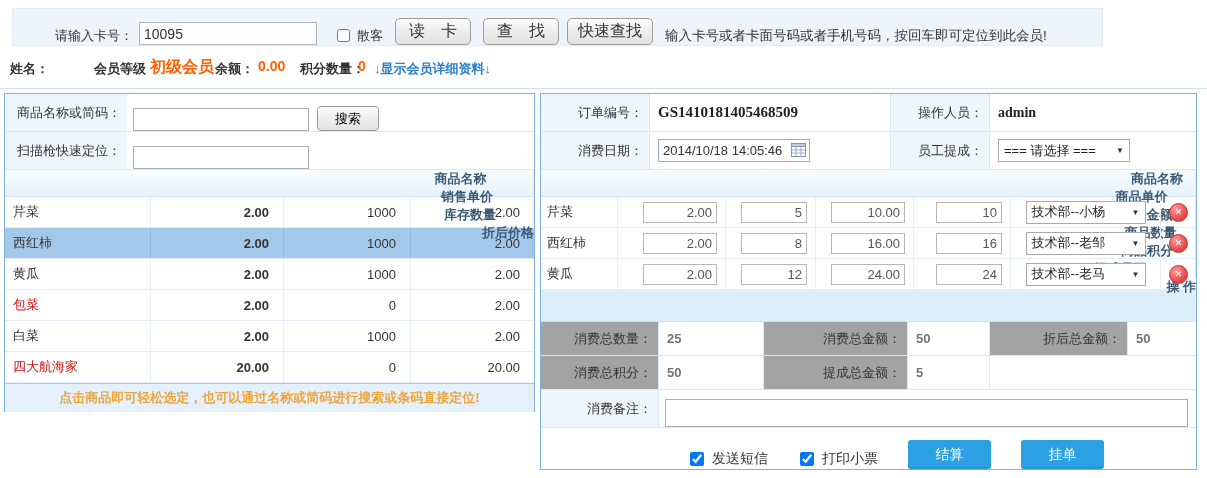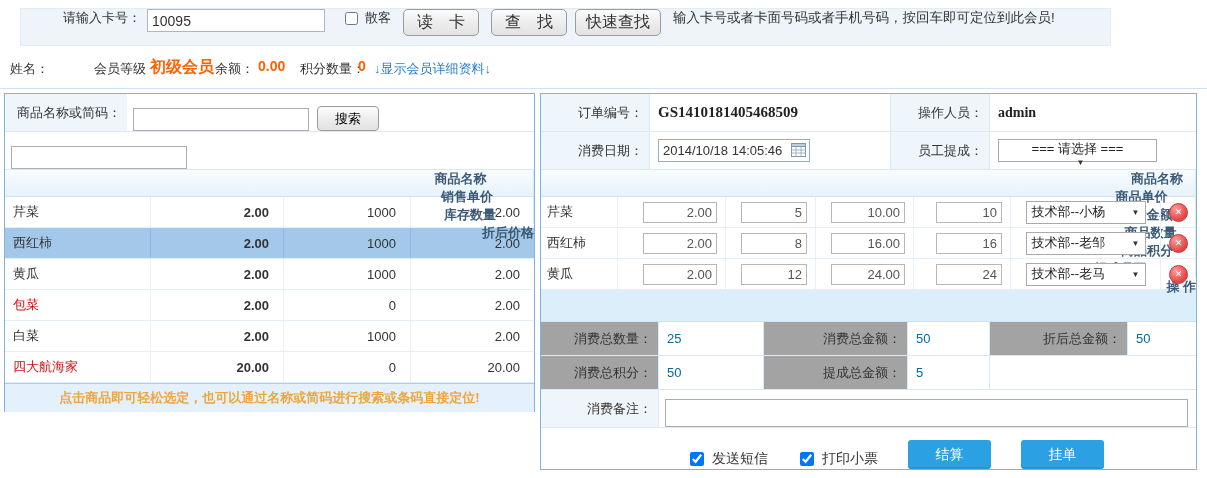--- a/index.html
+++ b/index.html
@@ -1,33 +1,33 @@
 <!DOCTYPE html>
 <html><head>
 <meta charset="utf-8">
 <style>
   html,body{margin:0;padding:0;background:#fff;}
   .screen{position:relative;width:1207px;height:478px;background:#fff;overflow:hidden;
           font-family:"Liberation Sans","DejaVu Sans",sans-serif;font-size:13px;color:#333;}
   
-  .topbar{position:absolute;left:20px;top:8px;width:1091px;height:38px;background:#eef4fa;
-          border:1px solid #e2ecf5;display:flex;align-items:flex-start;box-sizing:border-box;}
+  .topbar{position:absolute;left:12px;top:8px;width:1091px;height:38px;background:#eef4fa;
+          border:1px solid #e2ecf5;display:flex;align-items:flex-end;box-sizing:border-box;}
   .topbar .lbl{margin-left:42px;color:#333;}
   .card-input{width:168px;height:21px;margin-left:6px;border:1px solid #a9b8c4;padding:0 4px;
               font-size:14px;color:#333;font-family:inherit;}
   .walkin-box{margin-left:20px;}
   .walkin-lbl{margin-left:4px;}
   .gbtn{margin-left:12px;height:27px;min-width:76px;padding:0 10px;border:1px solid #9b9b9b;border-radius:5px;
         background:linear-gradient(#fdfdfd,#eee 45%,#e2e2e2);color:#333;font-size:16px;
         font-family:inherit;cursor:pointer;}
   .gbtn.quick{min-width:0;margin-left:8px;}
   .topbar-hint{margin-left:12px;color:#333;font-size:13.5px;}
   
   .memberbar{position:absolute;left:0;top:46px;width:1207px;height:42px;border-bottom:1px solid #cfe2f3;}
-  .memberbar span{position:absolute;top:14px;white-space:nowrap;}
+  .memberbar span{position:absolute;top:14px;white-space:nowrap;font-weight:bold;}
   .m-name{left:10px;}
   .m-level-lbl{left:93px;display:inline-block;width:53px;overflow:hidden;direction:rtl;}
   .m-level-val{left:150px;top:11px !important;color:#ff6000;font-weight:bold;font-size:16px;}
   .m-bal-lbl{left:215px;}
   .m-bal-val{left:258px;top:12px !important;color:#ff6000;font-weight:bold;font-size:14px;}
   .m-pts-lbl{left:300px;}
   .m-pts-val{left:358px;top:12px !important;color:#ff6000;font-weight:bold;font-size:14px;}
   .m-link{left:374px;color:#2a7fc9;cursor:pointer;}
   
   .panel{position:absolute;background:#fff;border:1px solid #7fb2dc;box-sizing:border-box;}
@@ -68,21 +68,21 @@
   .rp-form .c-lab2{width:98px;}
   .rp-form .c-val2{flex:1;height:100%;display:flex;align-items:center;padding-left:8px;
                    border-left:1px solid #d9e9f6;box-sizing:border-box;}
   .serif-b{font-family:"Liberation Serif","DejaVu Serif",serif;font-weight:bold;font-size:15px;color:#222;}
   .date-wrap{position:relative;display:flex;align-items:center;}
   .date-input{width:126px;height:21px;border:1px solid #8fb1cd;padding:0 20px 0 4px;font-family:inherit;font-size:13px;color:#333;}
   .cal-ico{position:absolute;right:4px;top:3px;width:15px;height:15px;cursor:pointer;}
   .selbox{height:23px;border:1px solid #a9a9a9;background:#fff;display:flex;align-items:center;
           justify-content:space-between;padding:0 5px;box-sizing:border-box;cursor:pointer;color:#222;}
   .selbox .arr{font-size:8px;color:#333;margin-left:6px;}
-  .commission-sel{width:159px;flex-direction:column;}
+  .commission-sel{width:132px;}
   
   .rt-c1{width:77px;padding-left:6px;}
   .rt-c2{width:108px;justify-content:flex-end;}
   .rt-c3{width:90px;justify-content:flex-end;}
   .rt-c4{width:98px;justify-content:flex-end;}
   .rt-c5{width:97px;justify-content:flex-end;}
   .rt-c6{width:150px;justify-content:center;}
   .rt-c7{flex:1;justify-content:center;}
   .num-in{height:19px;border:1px solid #b7b7b7;text-align:right;padding:0 4px;margin-right:8px;
           color:#555;font-size:13px;font-family:inherit;}
@@ -91,21 +91,21 @@
   .del{width:17px;height:17px;border-radius:50%;border:1px solid #c93333;color:#fff;cursor:pointer;
        background:radial-gradient(circle at 35% 30%,#fb9d9d,#e24444 70%);
        display:flex;align-items:center;justify-content:center;font-size:9px;font-weight:bold;}
   .del::before{content:"✕";}
   .spacer-row{height:31px;background:#ddeefb;border-bottom:1px solid #cfe3f3;}
   
   .sum-row{height:34px;border-bottom:1px solid #d9e9f6;}
   .sum-row .s-lab{background:#a3a3a3;height:100%;display:flex;align-items:center;justify-content:flex-end;
                   padding-right:6px;box-sizing:border-box;border-right:1px solid #d9e9f6;}
   .sum-row .s-val{height:100%;display:flex;align-items:center;padding-left:8px;box-sizing:border-box;
-                  border-right:1px solid #d9e9f6;color:#0369a1;font-weight:normal;}
+                  border-right:1px solid #d9e9f6;color:#737373;font-weight:bold;}
   .s1{width:118px;} .s2{width:105px;} .s3{width:144px;} .s4{width:82px;} .s5{width:138px;} .s6{flex:1;border-right:none !important;}
   .s-empty{flex:1;height:100%;}
   
   .remark-row{height:38px;border-bottom:1px solid #d9e9f6;}
   .remark-row .lab-cell{width:118px;border-right:1px solid #d9e9f6;}
   .remark-input{flex:1;height:26px;margin:0 8px 0 6px;border:1px solid #abadb3;padding:0 4px;font-family:inherit;}
   
   .footer-row{height:41px;}
   .chk-group{display:flex;align-items:center;margin-left:145px;}
   .chk-group input{width:14px;height:14px;}
@@ -143,20 +143,21 @@
 
   <div class="panel left-panel">
 
     <div class="frow lp-form">
       <div class="lab-cell">商品名称或简码：</div>
       <input class="lp-input" type="text" value="" style="">
       <button class="search-btn">搜索</button>
     </div>
 
     <div class="frow lp-form">
+      <div class="lab-cell">扫描枪快速定位：</div>
       <input class="lp-input" type="text" value="" style="">
     </div>
 
     <div class="frow thead">
       <div class="hc lt-c1" style="padding-left:0;">商品名称</div>
       <div class="hc lt-c2" style="justify-content:center;padding-right:0;font-weight:bold;">销售单价</div>
       <div class="hc lt-c3" style="justify-content:center;padding-right:0;">库存数量</div>
       <div class="hc lt-c4" style="justify-content:center;padding-right:0;">折后价格</div>
     </div>
 

